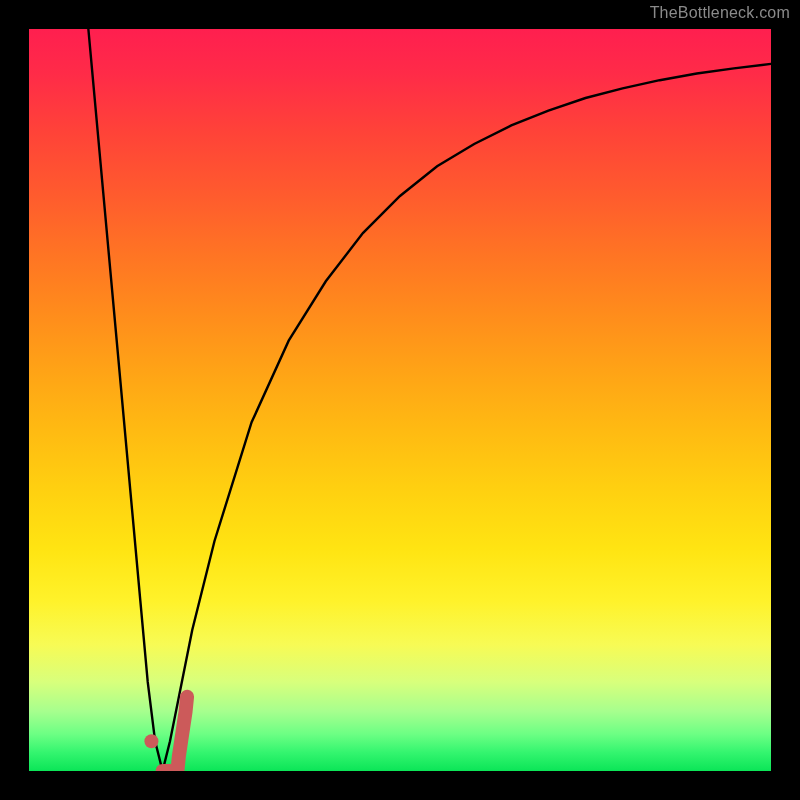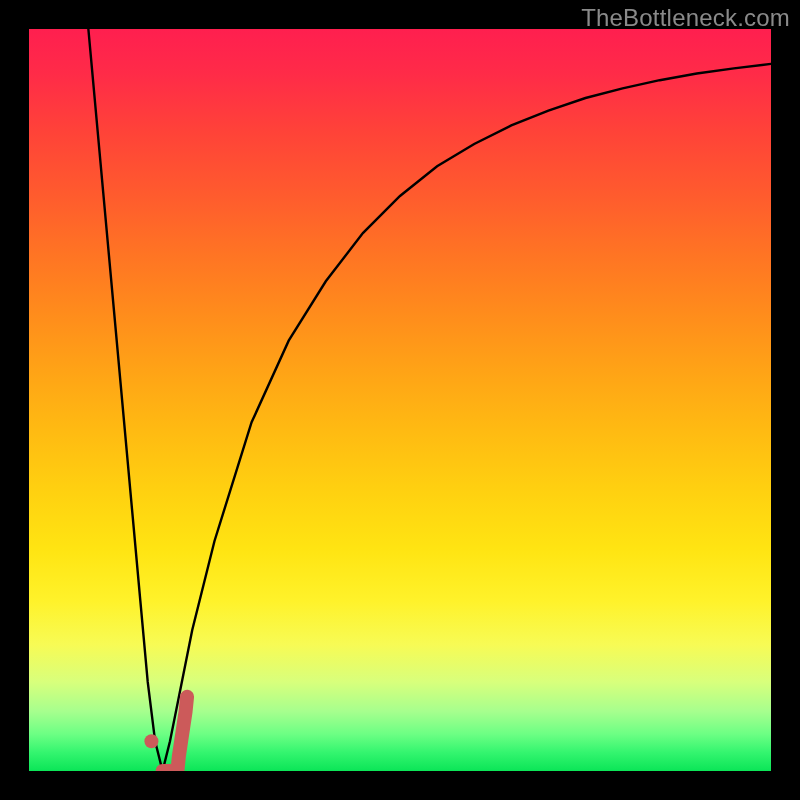--- a/index.html
+++ b/index.html
@@ -50,21 +50,21 @@
   }
   .curves {
     position: absolute;
     inset: 0;
   }
   .watermark {
     position: absolute;
     top: 4px;
     right: 10px;
     color: #8a8a8a;
-    font-size: 24px;
+    font-size: 16px;
     letter-spacing: 0.2px;
     user-select: none;
   }
 </style>
 </head>
 <body>
 
 <div class="stage">
   <div class="watermark">TheBottleneck.com</div>
 

